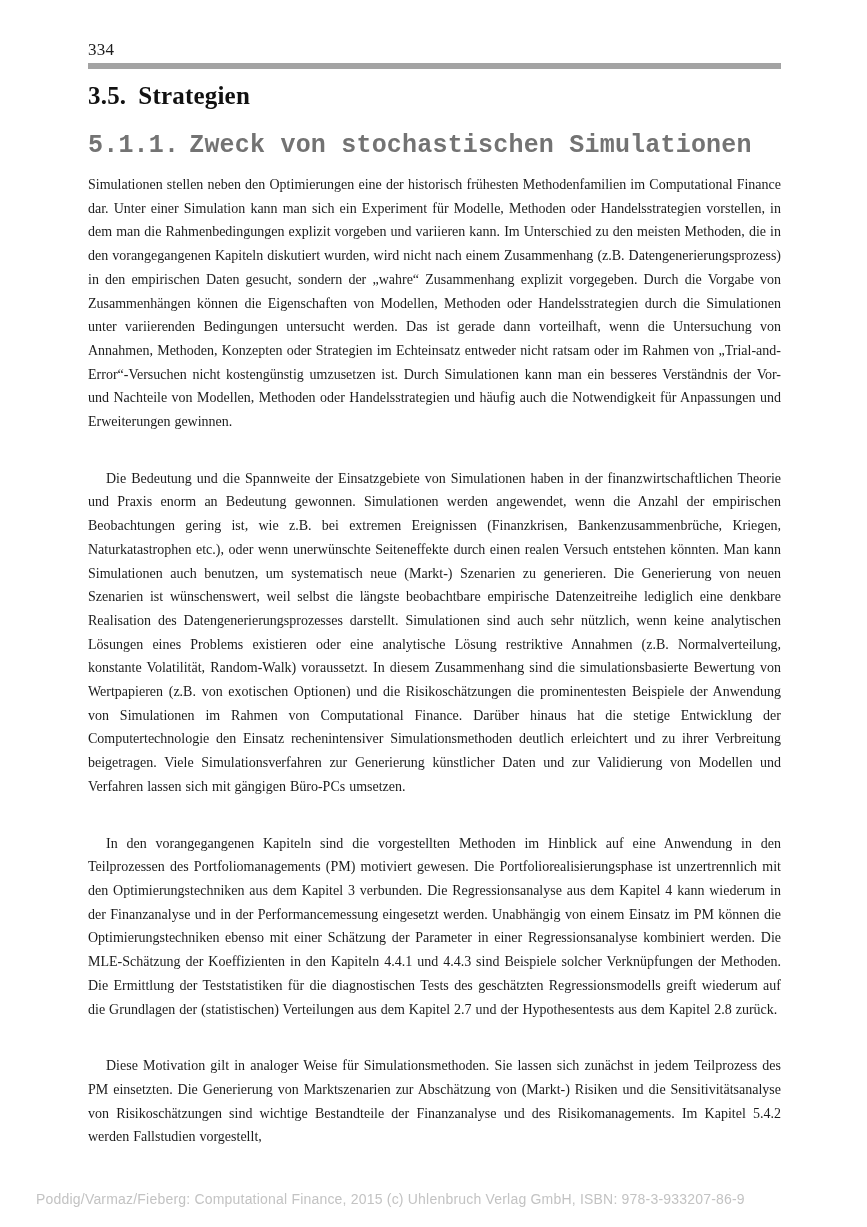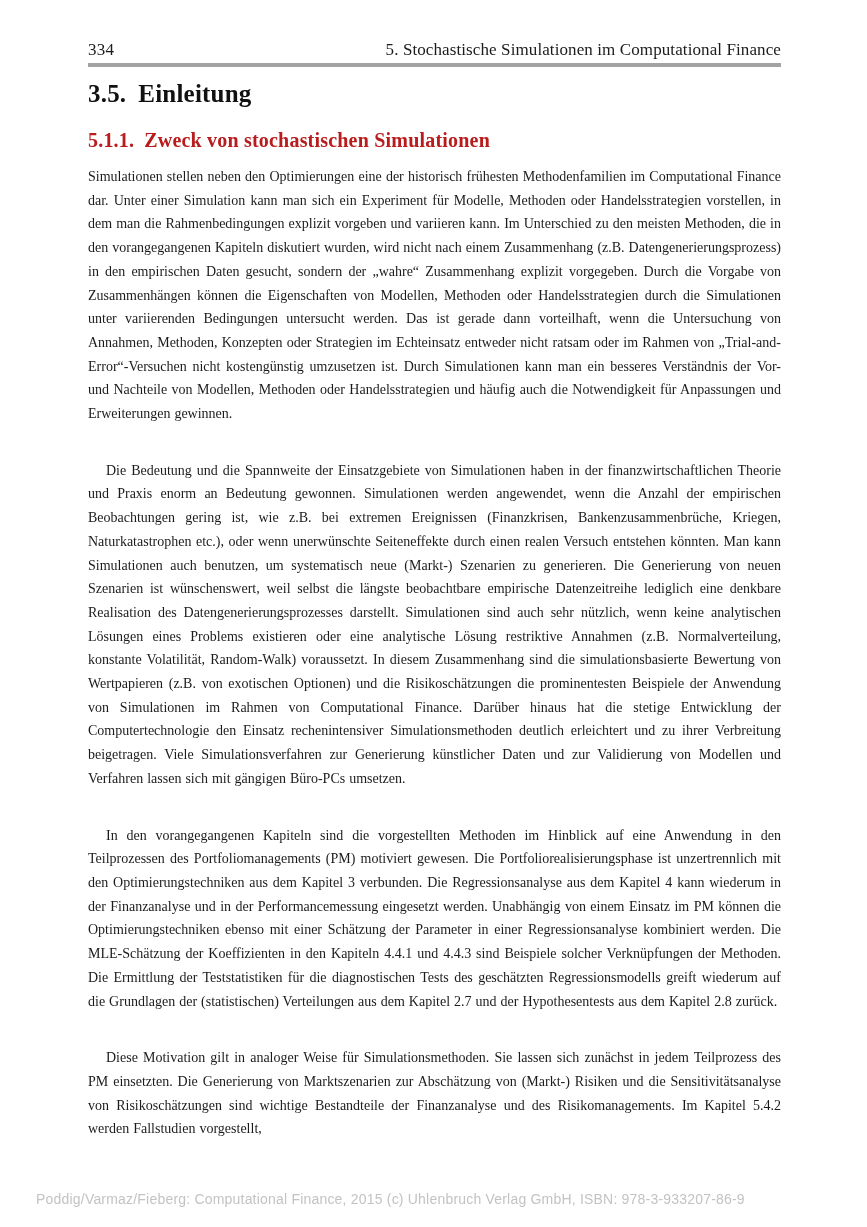--- a/index.html
+++ b/index.html
@@ -23,42 +23,43 @@
     top: 40px;
     width: 693px;
   }
   .running-header {
     display: flex;
     justify-content: space-between;
     align-items: baseline;
     font-size: 17px;
     line-height: 20px;
     padding-bottom: 3px;
-    border-bottom: 4px solid #a3a3a3;
+    border-bottom: 6px solid #a3a3a3;
   }
   .running-header .page-num {
     letter-spacing: 0.3px;
   }
   .running-header .run-title {
     letter-spacing: 0.1px;
   }
   h1.section-title {
     margin: 13px 0 0 0;
     font-size: 25px;
     font-weight: bold;
     color: #111111;
     letter-spacing: 0.2px;
   }
   h1 .sec-num { margin-right: 12px; }
   h2.subsection-title {
     margin: 21px 0 0 0;
-    font-size: 20px;
+    font-size: 25px;
     font-weight: bold;
-    color: #b91c1c;
+    color: #737373;
     letter-spacing: 0.2px;
+    font-family: Liberation Mono, monospace;
   }
   h2 .sec-num { margin-right: 10px; }
   .body-text {
     margin-top: 13px;
   }
   .body-text p {
     margin: 0;
     font-size: 14px;
     line-height: 23.7px;
     text-align: justify;
@@ -84,25 +85,24 @@
   }
 </style>
 </head>
 <body>
 
 <div class="page">
   <div class="content">
 
     <div class="running-header">
       <span class="page-num">334</span>
-      <span class="run-title">5.  Stochastische Simulationen im Computational Finance</span>
     </div>
 
     <h1 class="section-title">
-      <span class="sec-num">3.5.</span><span>Einleitung</span>
+      <span class="sec-num">3.5.</span><span>Strategien</span>
     </h1>
 
     <h2 class="subsection-title">
       <span class="sec-num">5.1.1.</span><span>Zweck von stochastischen Simulationen</span>
     </h2>
 
     <div class="body-text">
       <p lang="de">Simulationen stellen neben den Optimierungen eine der historisch frühesten Methodenfamilien im Computational Finance dar. Unter einer Simulation kann man sich ein Experiment für Modelle, Methoden oder Handelsstrategien vorstellen, in dem man die Rahmenbedingungen explizit vorgeben und variieren kann. Im Unterschied zu den meisten Methoden, die in den vorangegangenen Kapiteln diskutiert wurden, wird nicht nach einem Zusammenhang (z.B. Datengenerierungsprozess) in den empirischen Daten gesucht, sondern der „wahre“ Zusammenhang explizit vorgegeben. Durch die Vorgabe von Zusammenhängen können die Eigenschaften von Modellen, Methoden oder Handelsstrategien durch die Simulationen unter variierenden Bedingungen untersucht werden. Das ist gerade dann vorteilhaft, wenn die Untersuchung von Annahmen, Methoden, Konzepten oder Strategien im Echteinsatz entweder nicht ratsam oder im Rahmen von „Trial-and-Error“-Versuchen nicht kostengünstig umzusetzen ist. Durch Simulationen kann man ein besseres Verständnis der Vor- und Nachteile von Modellen, Methoden oder Handelsstrategien und häufig auch die Notwendigkeit für Anpassungen und Erweiterungen gewinnen.</p>
       <p lang="de">Die Bedeutung und die Spannweite der Einsatzgebiete von Simulationen haben in der finanzwirtschaftlichen Theorie und Praxis enorm an Bedeutung gewonnen. Simulationen werden angewendet, wenn die Anzahl der empirischen Beobachtungen gering ist, wie z.B. bei extremen Ereignissen (Finanzkrisen, Bankenzusammenbrüche, Kriegen, Naturkatastrophen etc.), oder wenn unerwünschte Seiteneffekte durch einen realen Versuch entstehen könnten. Man kann Simulationen auch benutzen, um systematisch neue (Markt-) Szenarien zu generieren. Die Generierung von neuen Szenarien ist wünschenswert, weil selbst die längste beobachtbare empirische Datenzeitreihe lediglich eine denkbare Realisation des Datengenerierungsprozesses darstellt. Simulationen sind auch sehr nützlich, wenn keine analytischen Lösungen eines Problems existieren oder eine analytische Lösung restriktive Annahmen (z.B. Normalverteilung, konstante Volatilität, Random-Walk) voraussetzt. In diesem Zusammenhang sind die simulationsbasierte Bewertung von Wertpapieren (z.B. von exotischen Optionen) und die Risikoschätzungen die prominentesten Beispiele der Anwendung von Simulationen im Rahmen von Computational Finance. Darüber hinaus hat die stetige Entwicklung der Computertechnologie den Einsatz rechenintensiver Simulationsmethoden deutlich erleichtert und zu ihrer Verbreitung beigetragen. Viele Simulationsverfahren zur Generierung künstlicher Daten und zur Validierung von Modellen und Verfahren lassen sich mit gängigen Büro-PCs umsetzen.</p>
       <p lang="de">In den vorangegangenen Kapiteln sind die vorgestellten Methoden im Hinblick auf eine Anwendung in den Teilprozessen des Portfoliomanagements (PM) motiviert gewesen. Die Portfoliorealisierungsphase ist unzertrennlich mit den Optimierungstechniken aus dem Kapitel 3 verbunden. Die Regressionsanalyse aus dem Kapitel 4 kann wiederum in der Finanzanalyse und in der Performancemessung eingesetzt werden. Unabhängig von einem Einsatz im PM können die Optimierungstechniken ebenso mit einer Schätzung der Parameter in einer Regressionsanalyse kombiniert werden. Die MLE-Schätzung der Koeffizienten in den Kapiteln 4.4.1 und 4.4.3 sind Beispiele solcher Verknüpfungen der Methoden. Die Ermittlung der Teststatistiken für die diagnostischen Tests des geschätzten Regressionsmodells greift wiederum auf die Grundlagen der (statistischen) Verteilungen aus dem Kapitel 2.7 und der Hypothesentests aus dem Kapitel 2.8 zurück.</p>

